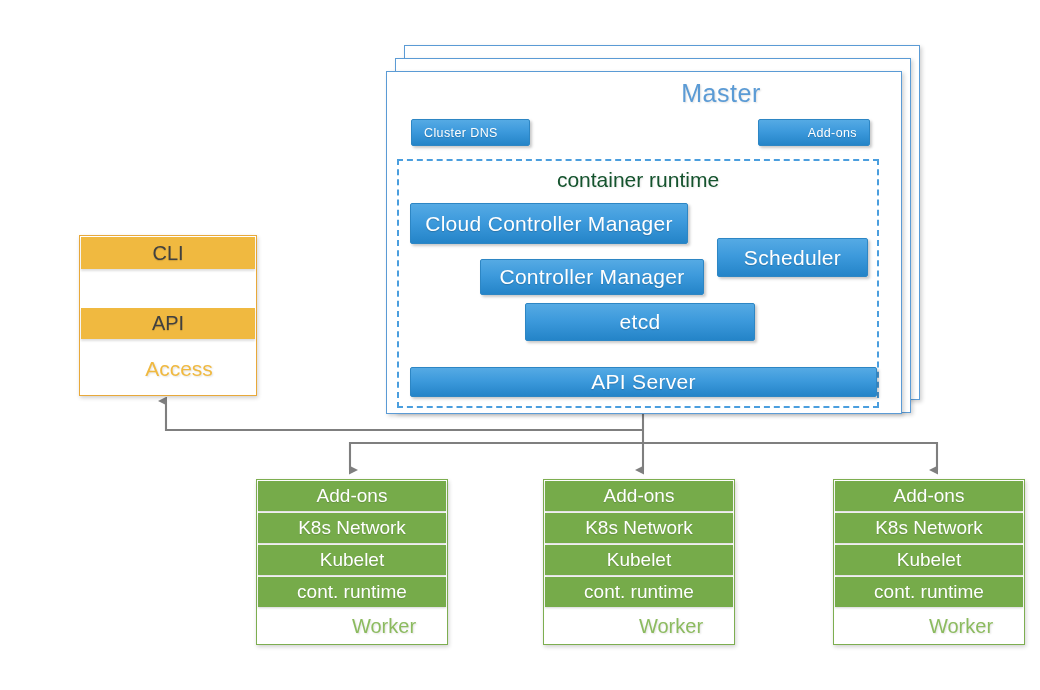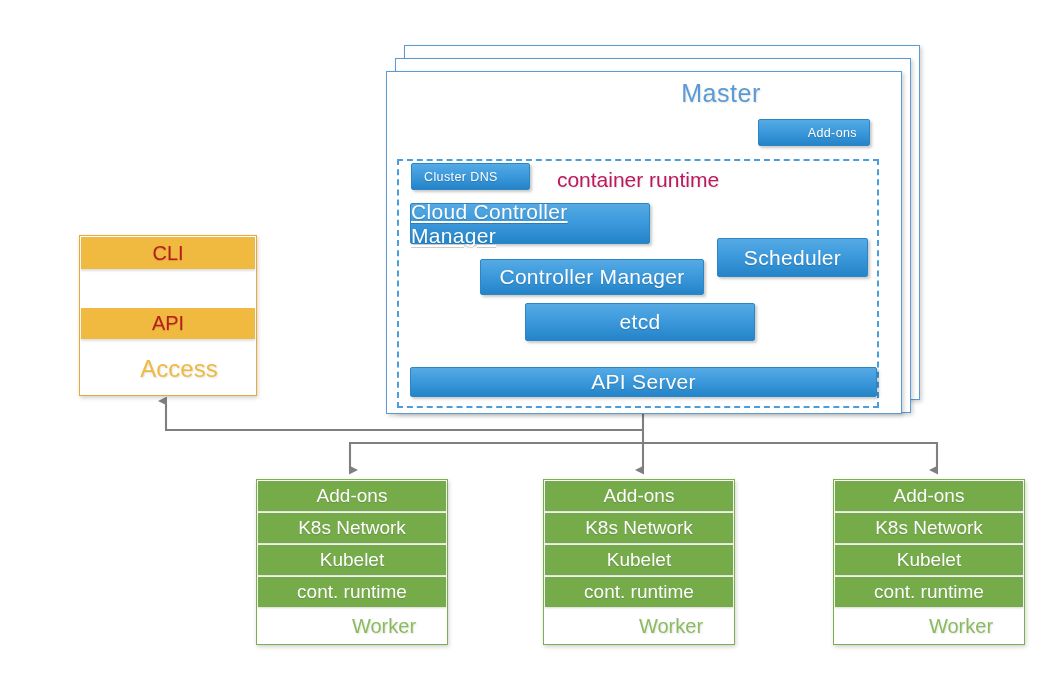--- a/index.html
+++ b/index.html
@@ -42,62 +42,62 @@
     color:#ffffff;
     display:flex;align-items:center;justify-content:center;
     box-shadow:2px 2px 3px rgba(0,0,0,0.22);
     text-shadow:0 1px 1px rgba(0,0,0,0.18);
   }
   .bbox.small{font-size:12.5px;letter-spacing:.4px;}
   .bbox.big{font-size:21px;letter-spacing:.3px;}
   .bbox.left{justify-content:flex-start;padding-left:12px;}
   .bbox.right{justify-content:flex-end;padding-right:12px;}
 
-  .cluster-dns{left:411px;top:119px;width:119px;height:27px;margin-top:44px;}
+  .cluster-dns{left:411px;top:119px;width:119px;height:27px;}
   .addons-top  {left:758px;top:119px;width:112px;height:27px;}
 
   
   .runtime-box{
     left:397px;top:159px;width:482px;height:249px;
     border:2px dashed #4a9ede;
     background:transparent;
   }
   .runtime-title{
     left:397px;top:168px;width:482px;
-    text-align:center;font-size:21px;color:#be185d;
+    text-align:center;font-size:21px;color:#14532d;
     text-shadow:1px 1px 2px rgba(0,0,0,0.10);
   }
 
-  .ccm       {left:410px;top:203px;width:240px;height:41px;text-decoration:underline;}
+  .ccm       {left:410px;top:203px;width:278px;height:41px;}
   .ctrl-mgr  {left:480px;top:259px;width:224px;height:36px;}
   .etcd      {left:525px;top:303px;width:230px;height:38px;}
   .scheduler {left:717px;top:238px;width:151px;height:39px;}
   .api-server{left:410px;top:367px;width:467px;height:30px;}
 
   
   .stack-shell{
     background:#ffffff;
     box-shadow:1px 2px 4px rgba(0,0,0,0.18);
   }
   .access-shell{left:79px;top:235px;width:178px;height:161px;border:1px solid #e8a93a;}
   .orow{
     background:#f0b940;
-    color:#b91c1c;
+    color:#404040;
     display:flex;align-items:center;justify-content:center;
     font-size:20px;
     text-shadow:0 1px 1px rgba(0,0,0,0.15);
     box-shadow:0 2px 2px rgba(0,0,0,0.13);
   }
   .o1{left:81px;top:237px;width:174px;height:32px;}
   .o2{left:81px;top:274px;width:174px;height:32px;}
   .o3{left:81px;top:308px;width:174px;height:31px;text-align:right;}
   .access-label{
     left:81px;top:344px;width:196px;height:50px;
     display:flex;align-items:center;justify-content:center;
-    font-size:24px;color:#f0b940;
+    font-size:21px;color:#f0b940;
     text-shadow:1px 1px 2px rgba(0,0,0,0.13);
   }
 
   
   .worker-shell{border:1px solid #7dae50;background:#ffffff;
     box-shadow:1px 2px 4px rgba(0,0,0,0.18);}
   .grow{
     background:#76ab4a;
     color:#ffffff;
     display:flex;align-items:center;justify-content:center;

